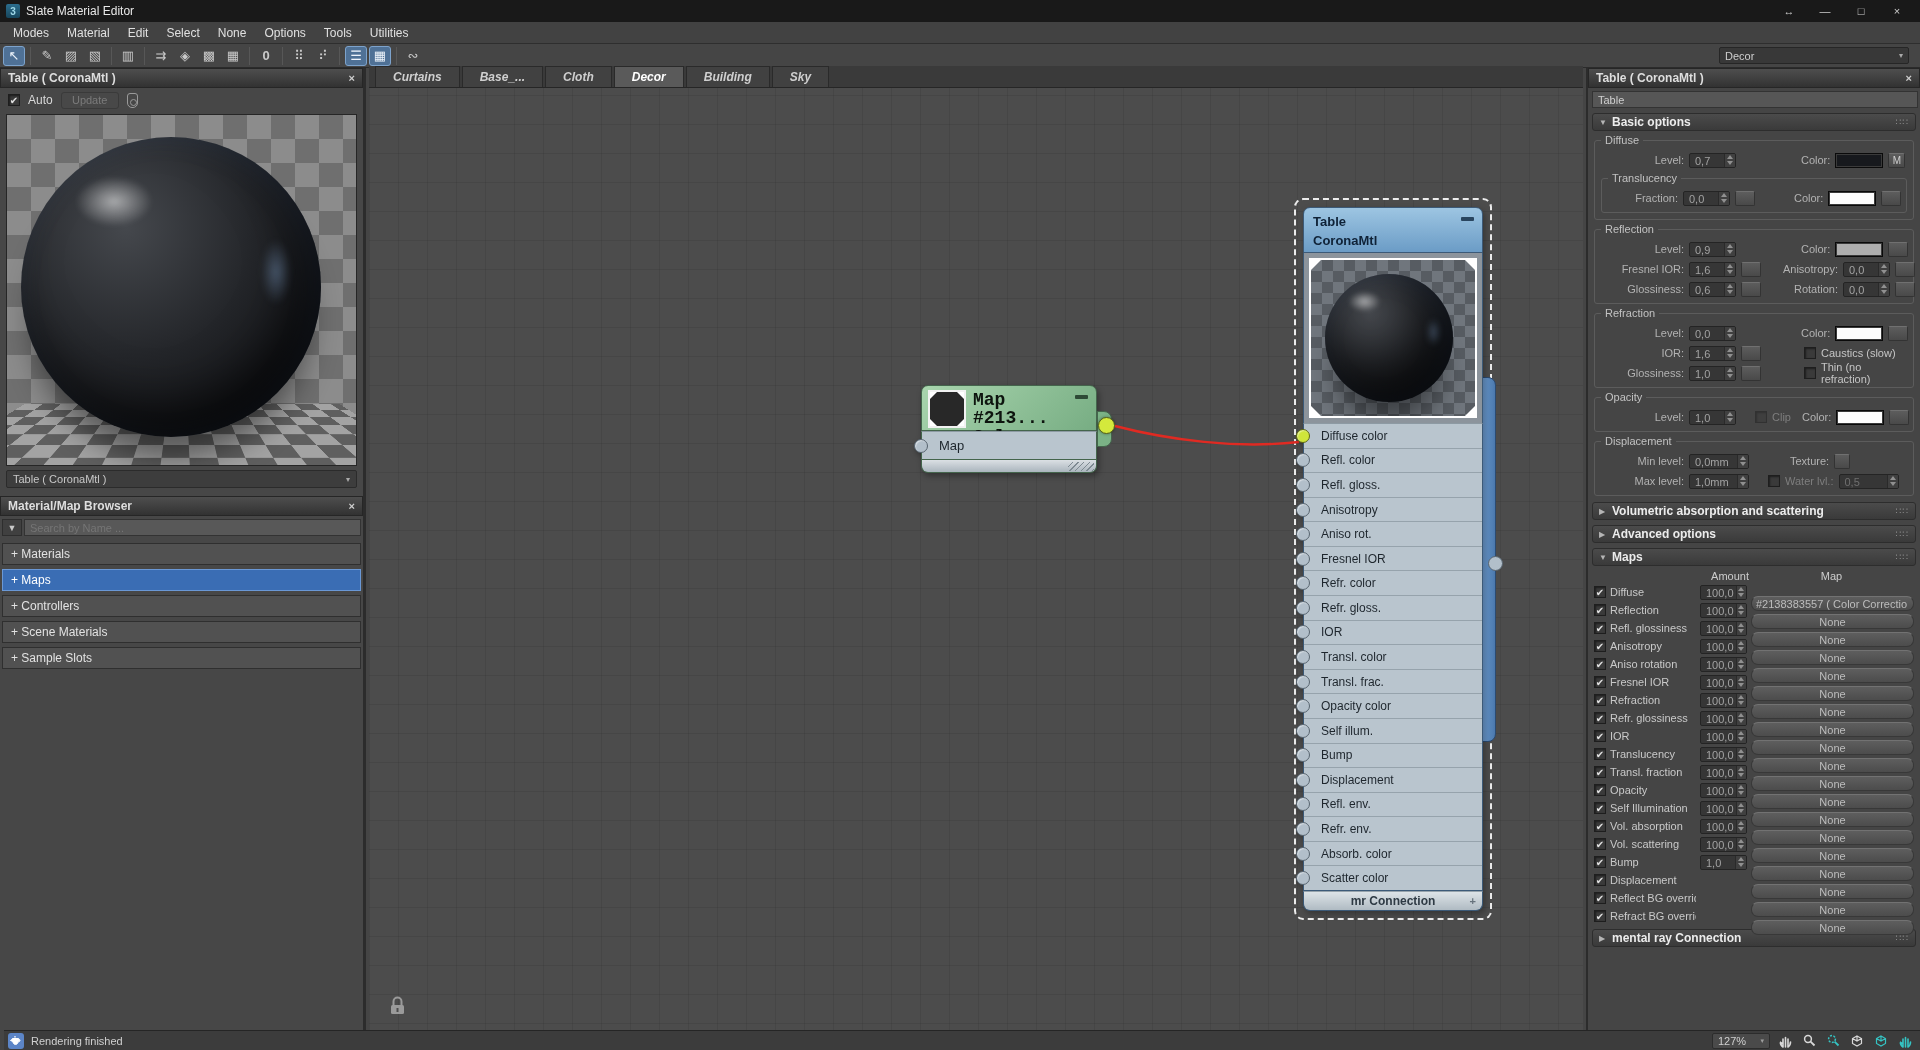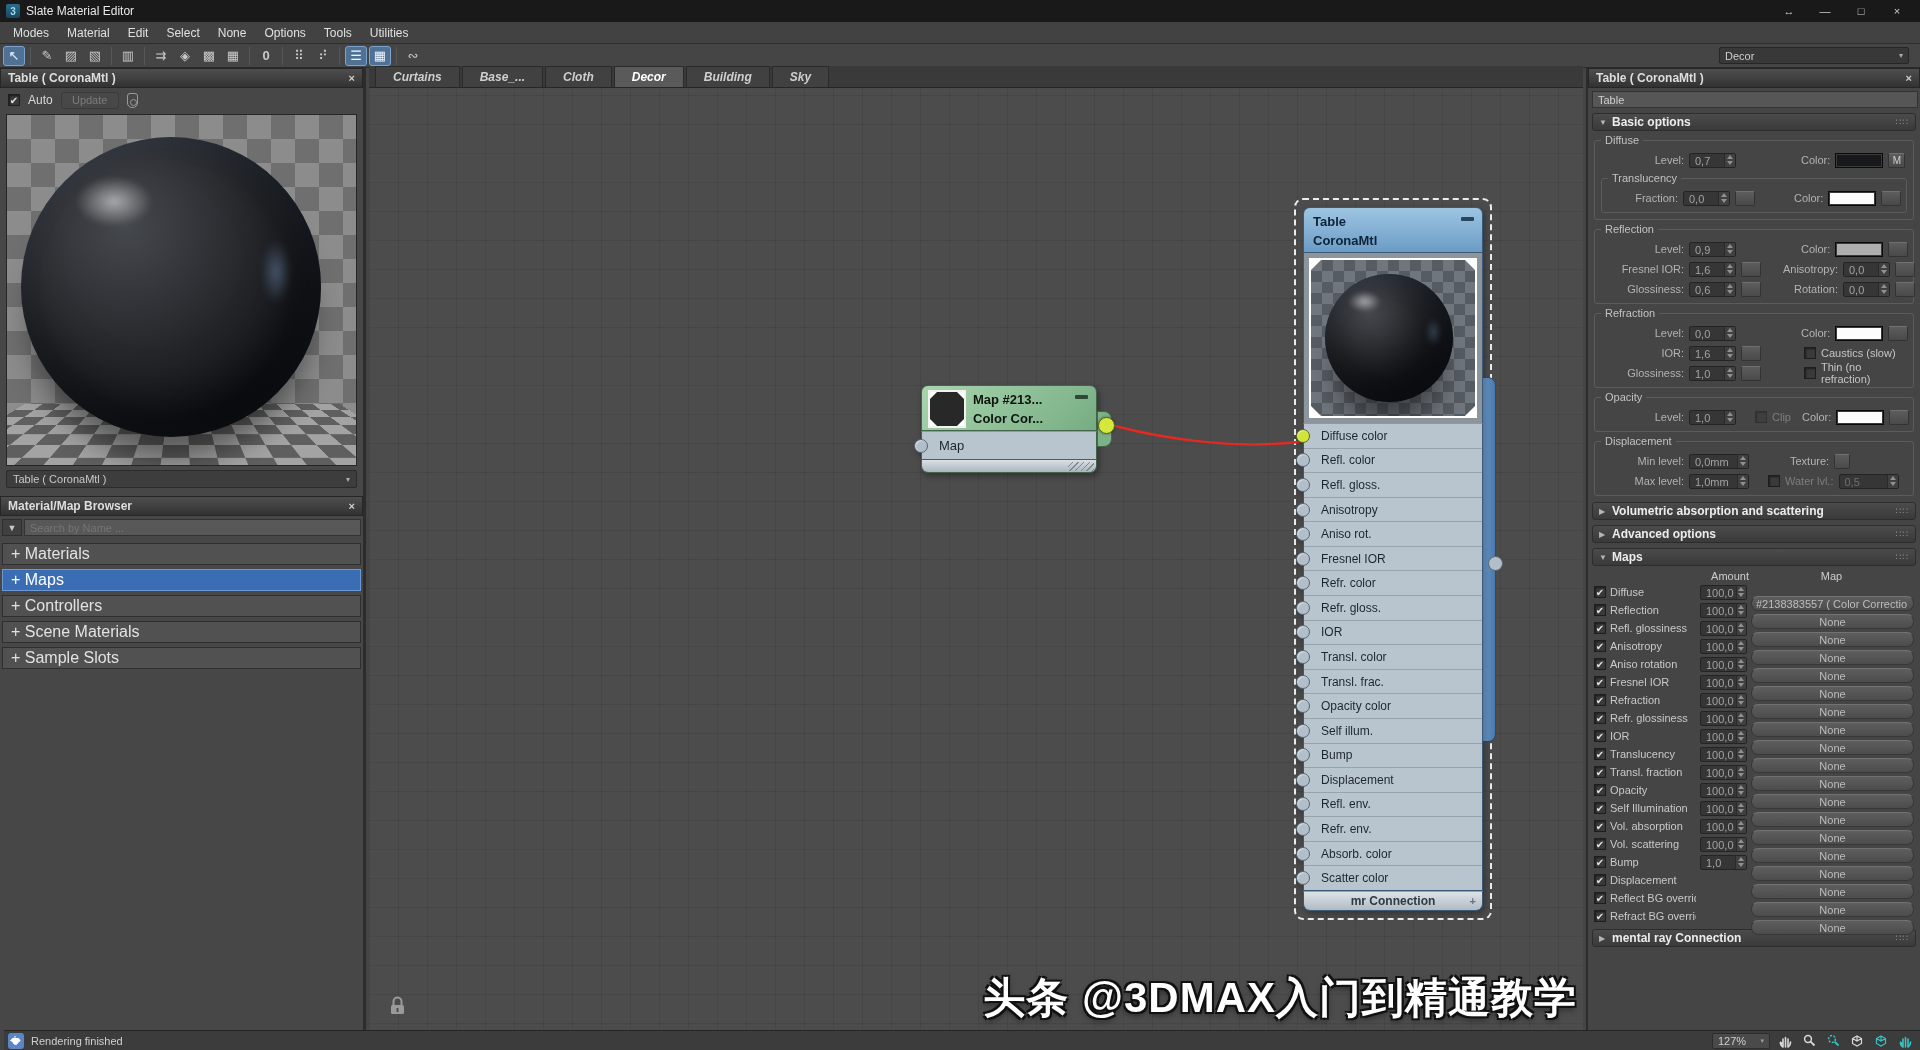--- a/index.html
+++ b/index.html
@@ -76,21 +76,21 @@
   .slot-combo .arr{margin-left:auto;font-size:8px;color:#aaa;}
 
   .browser{margin-top:8px;}
   .search-row{height:19px;margin:2px;display:flex;align-items:center;gap:2px;}
   .search-arrow{width:20px;height:17px;display:flex;align-items:center;justify-content:center;
     color:#c9c9c9;font-size:9px;background:#404040;border:1px solid #2e2e2e;}
   .search-input{flex:1;height:17px;background:#585858;border:1px solid #333;color:#b9b9b9;
     font-size:11px;padding:0 5px;font-family:"Liberation Sans",sans-serif;}
   .blist{margin-top:6px;}
   .bitem{height:22px;margin:4px 2px;background:#515151;border:1px solid #2f2f2f;
-    display:flex;align-items:center;padding:0 8px;font-size:16px;color:#e2e2e2;}
+    display:flex;align-items:center;padding:0 8px;font-size:12px;color:#e2e2e2;}
   .bitem.selected{background:#3a6db4;border-color:#6a98d6;color:#fff;}
 
   
   .canvas{position:absolute;left:369px;top:66px;width:1214px;height:964px;background-color:#4c4c4c;
     background-image:linear-gradient(rgba(0,0,0,.08) 1px,transparent 1px),
       linear-gradient(90deg,rgba(0,0,0,.08) 1px,transparent 1px);
     background-size:29px 29px;overflow:hidden;}
   .tabbar{position:absolute;left:0;top:0;width:100%;height:22px;background:#3a3a3a;
     border-bottom:1px solid #262626;display:flex;align-items:center;padding-left:6px;gap:2px;}
   .tab{height:21px;padding:0 17px;display:flex;align-items:center;background:#414141;
@@ -107,21 +107,21 @@
   
   .mnode{position:absolute;left:552px;top:319px;width:176px;filter:drop-shadow(2px 3px 3px rgba(0,0,0,.35));}
   .mnode-header{height:46px;background:linear-gradient(135deg,#a9d5ae,#77ad83);
     border:1px solid #44654c;border-radius:7px 7px 0 0;display:flex;padding:4px 6px;gap:7px;position:relative;}
   .thumb{width:38px;height:38px;background:#282828;border:2px solid #f2f2f2;position:relative;flex:0 0 auto;}
   .corner{position:absolute;width:0;height:0;}
   .corner.tl{left:0;top:0;border-top:7px solid #fff;border-right:7px solid transparent;}
   .corner.tr{right:0;top:0;border-top:7px solid #fff;border-left:7px solid transparent;}
   .corner.bl{left:0;bottom:0;border-bottom:7px solid #fff;border-right:7px solid transparent;}
   .corner.br{right:0;bottom:0;border-bottom:7px solid #fff;border-left:7px solid transparent;}
-  .mnode-title{font-size:13px;font-weight:bold;color:#0d140e;line-height:18px;padding-top:1px;}
+  .mnode-title{font-size:18px;font-weight:bold;color:#0d140e;line-height:18px;padding-top:1px;font-family:Liberation Mono, monospace;}
   .minus-bar{position:absolute;right:8px;top:9px;width:13px;height:4px;background:#2e4a36;border-radius:1px;}
   .mnode-body{height:29px;background:#b9c5ce;border:1px solid #44654c;border-top:1px solid #8d9aa3;
     position:relative;display:flex;align-items:center;padding-left:17px;font-size:13px;color:#1e262d;}
   .socket{position:absolute;left:-8px;top:50%;transform:translateY(-50%);width:14px;height:14px;
     border-radius:50%;background:#b2bfca;border:1px solid #57646f;box-shadow:inset 1px 1px 1px rgba(255,255,255,.5);}
   .socket.connected{background:#cfe53a;border-color:#5d6616;}
   .mnode-footer{height:13px;background:linear-gradient(#dbe0e4,#aab5bd);border:1px solid #44654c;
     border-top:none;border-radius:0 0 7px 7px;position:relative;overflow:hidden;}
   .grip-diag{position:absolute;right:2px;top:2px;width:26px;height:9px;
     background:repeating-linear-gradient(135deg,transparent 0 3px,#7e8a92 3px 4px);}
@@ -463,21 +463,20 @@
     </div>
   </div>
   <div class="strip-socket"></div>
 
   <svg class="lock-icon" width="17" height="20" viewBox="0 0 17 20">
     <path d="M4.5 9 V5.5 a4 4 0 0 1 8 0 V9" fill="none" stroke="#a8a8a8" stroke-width="2"></path>
     <rect x="2" y="9" width="13" height="9" rx="1.5" fill="#a8a8a8"></rect>
     <rect x="7.5" y="12" width="2" height="4" fill="#4c4c4c"></rect>
   </svg>
 
-  <div class="watermark">头条 @3DMAX入门到精通教学</div>
 </div>
 
 <div class="rightcol">
   <div class="phead">
     <span>Table  ( CoronaMtl )</span>
     <span class="x">×</span>
   </div>
   <input class="name-field" value="Table" style="">
 
   <div class="rollout">

